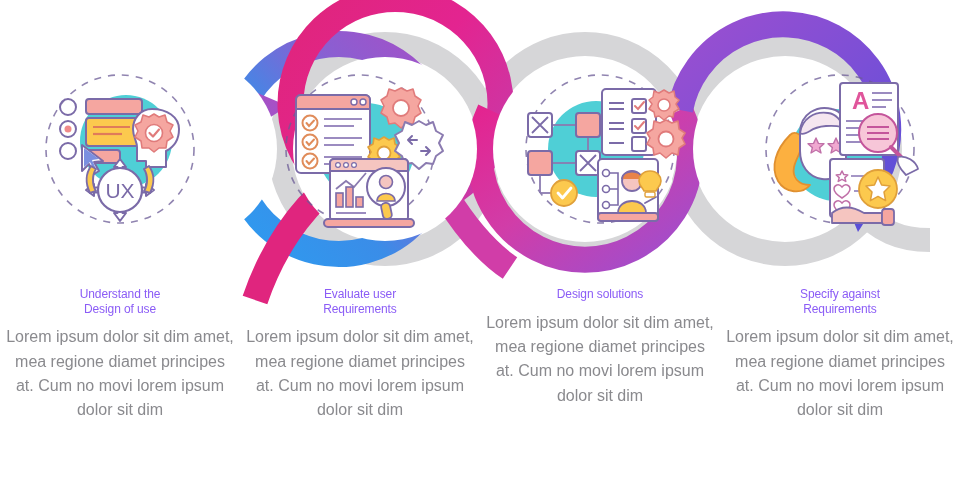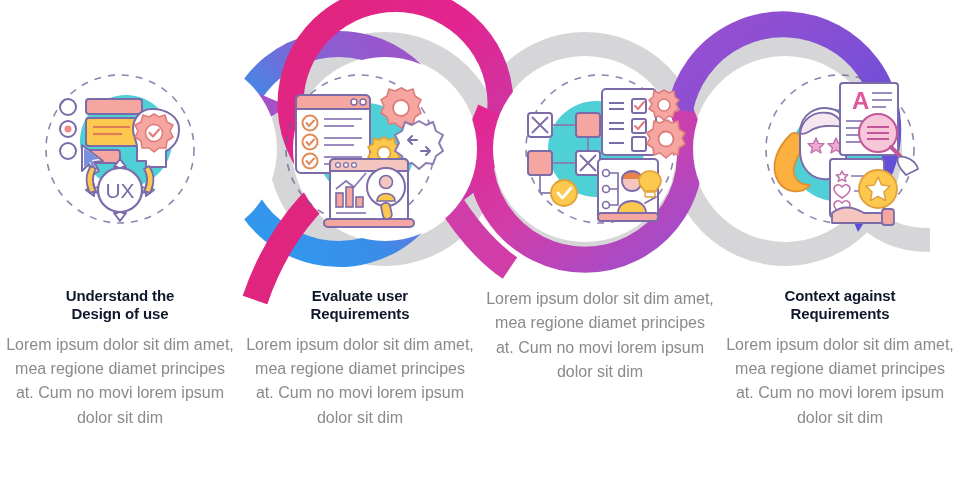--- a/index.html
+++ b/index.html
@@ -53,24 +53,24 @@
   .text-block {
     position: absolute;
     left: 0;
     top: 287px;
     width: 240px;
     text-align: center;
     padding: 0 6px;
     box-sizing: border-box;
   }
   .step-title {
-    font-size: 15px;
-    font-weight: bold;
+    font-size: 12px;
+    font-weight: normal;
     line-height: 1.22;
-    color: #0f172a;
+    color: #8b5cf6;
     margin: 0 0 9px 0;
     letter-spacing: -0.1px;
   }
   .step-desc {
     font-size: 16px;
     line-height: 1.52;
     color: #8A8A8E;
     margin: 0;
   }
 </style>
@@ -355,20 +355,23 @@
             <g>
               <path d="M 136 108 C 129 108 125 113 125 118 C 125 123 129 125 130 128 L 142 128
                        C 143 125 147 123 147 118 C 147 113 143 108 136 108 Z" fill="#FCC94E" stroke="#E0A03A" stroke-width="1.6"></path>
               <rect x="131" y="129" width="10" height="5" rx="1.5" fill="#ffffff" stroke="#E0A03A" stroke-width="1.4"></rect>
             </g>
             <rect x="84" y="150" width="60" height="8" rx="3" fill="#F5A6A0" stroke="#7B6BA8" stroke-width="2"></rect>
           </g>
         </svg>
       </div>
       <div class="text-block">
+        <h3 class="step-title">
+          <span>Design solutions</span>
+        </h3>
         <p class="step-desc">Lorem ipsum dolor sit dim amet, mea regione diamet principes at. Cum no movi lorem ipsum dolor sit dim</p>
       </div>
     </div>
 
     <div class="step">
       <div class="icon-wrap">
         <svg viewBox="0 0 172 172" width="172" height="172">
           <circle cx="82" cy="92" r="46" fill="#4FCFD6"></circle>
           <circle cx="86" cy="86" r="74" fill="none" stroke="#6B5B95" stroke-width="1.6" stroke-dasharray="7 7" opacity="0.75"></circle>
 
@@ -429,21 +432,21 @@
             </g>
             <g>
               <path d="M 78 150 C 88 142 100 144 110 150 L 128 150 L 128 160 L 78 160 Z" fill="#F5C5C0" stroke="#7B6BA8" stroke-width="1.8" stroke-linejoin="round"></path>
               <rect x="128" y="146" width="12" height="16" rx="3" fill="#F5A6A0" stroke="#7B6BA8" stroke-width="1.8"></rect>
             </g>
           </g>
         </svg>
       </div>
       <div class="text-block">
         <h3 class="step-title">
-          <span>Context against</span><br>
+          <span>Specify against</span><br>
           <span>Requirements</span>
         </h3>
         <p class="step-desc">Lorem ipsum dolor sit dim amet, mea regione diamet principes at. Cum no movi lorem ipsum dolor sit dim</p>
       </div>
     </div>
 
   </div>
 </div>
 
 </body></html>

